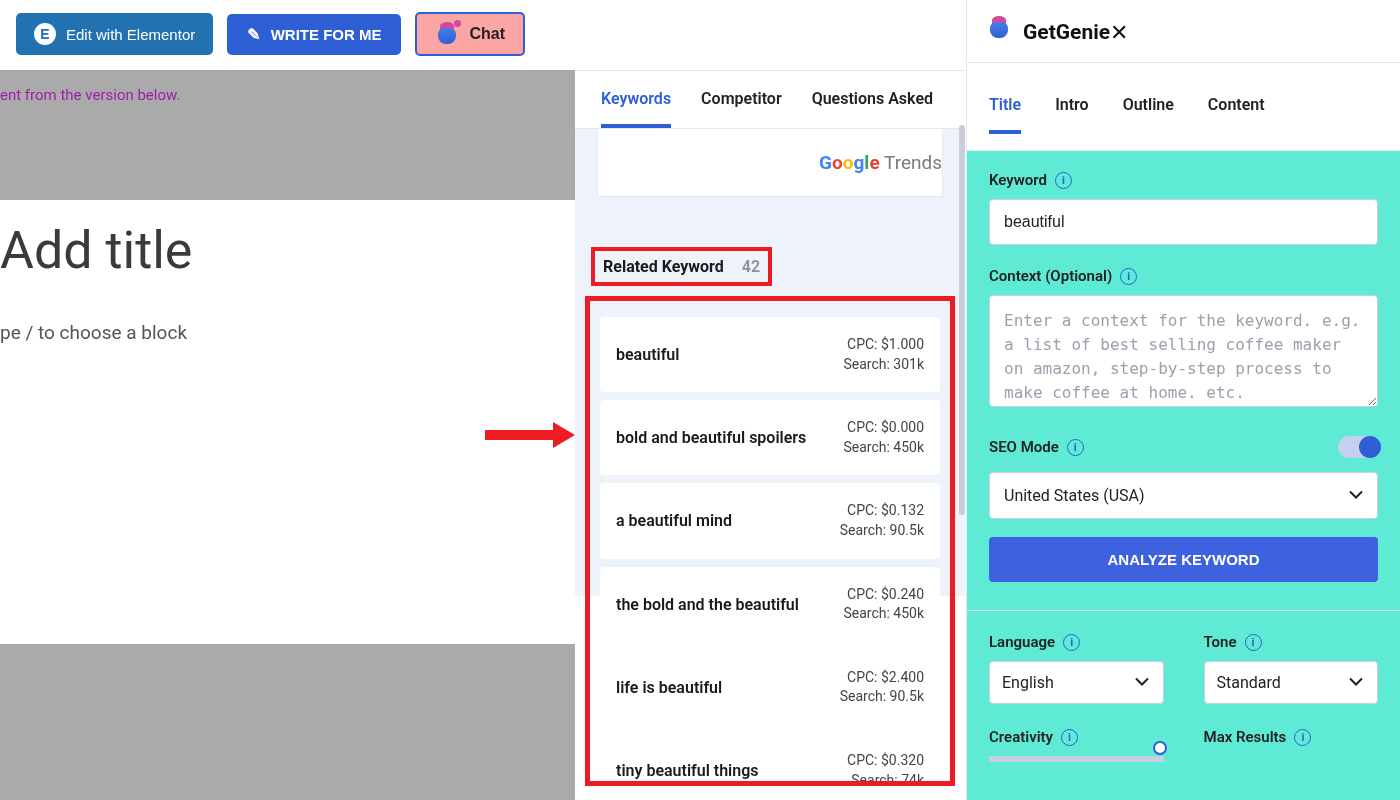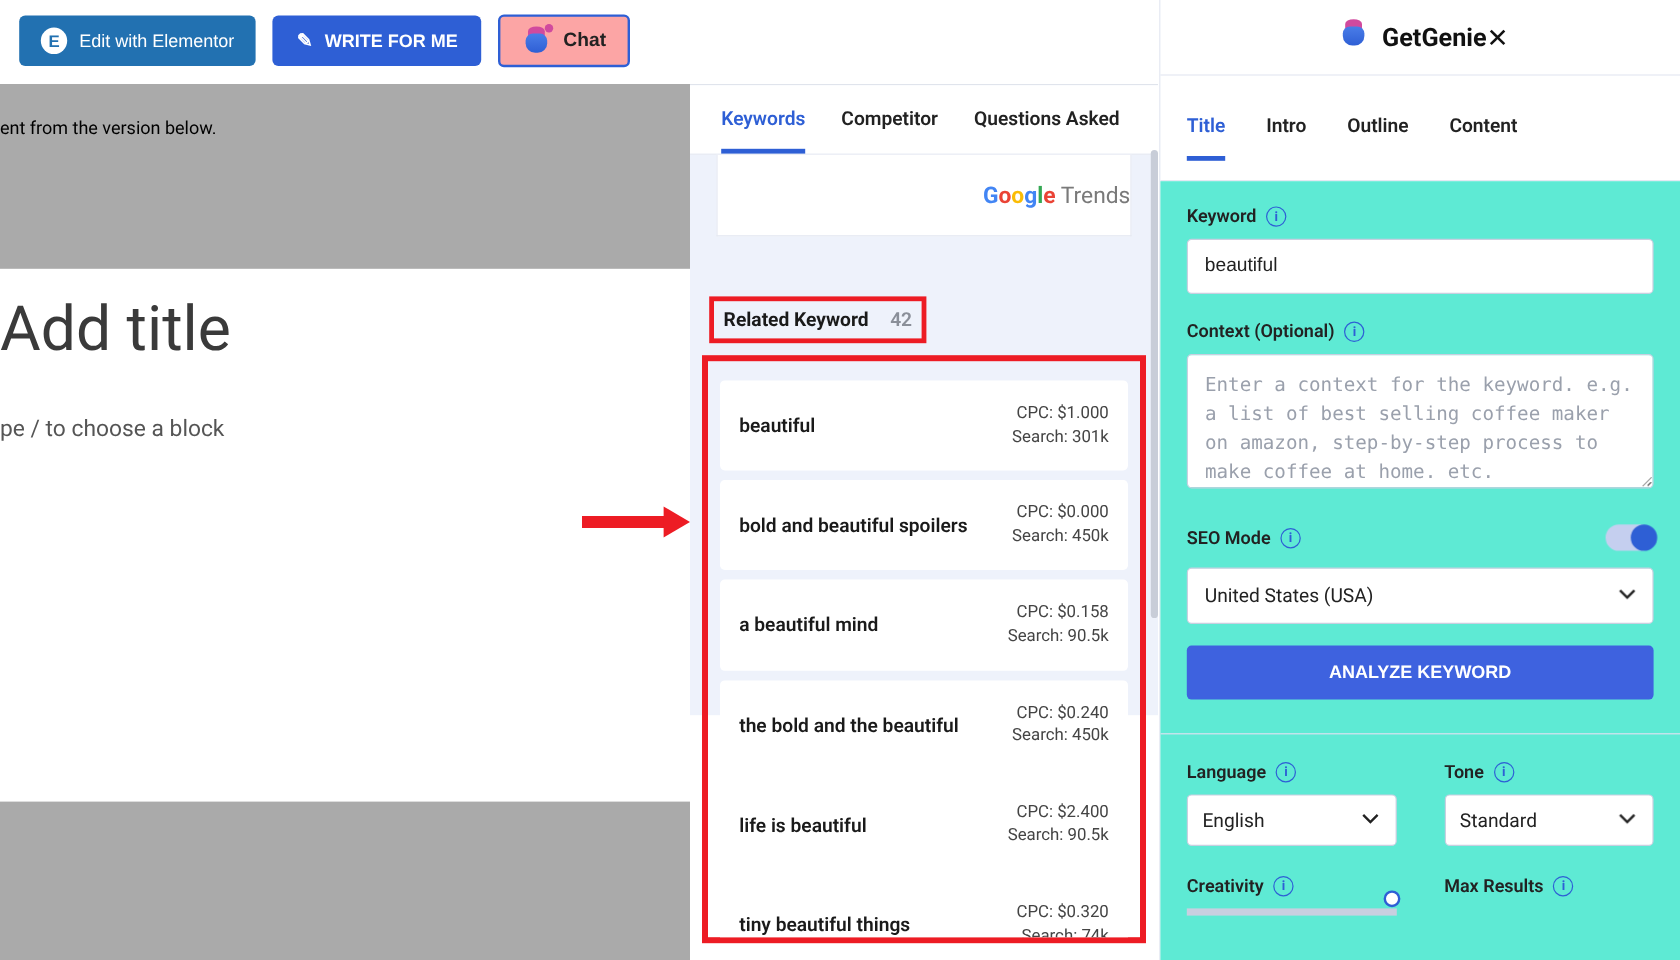--- a/index.html
+++ b/index.html
@@ -88,22 +88,22 @@
 
   
   .editor-bg {
     position: absolute;
     left: 0; top: 70px;
     width: 575px; height: 730px;
     background: rgba(100,100,100,0.55);
   }
   .notice-text {
     font-size: 15px;
-    color: #000000;
-    padding: 28px 0;
+    color: #a21caf;
+    padding: 16px 0;
   }
   .editor-card {
     margin-top: 80px;
     background: #fff;
     padding: 20px 0 300px 0;
   }
   .title-placeholder {
     font-size: 52px;
     font-weight: 400;
     color: #3a3a3a;
@@ -213,21 +213,21 @@
   .side-panel {
     position: absolute;
     right: 0; top: 0;
     width: 434px; height: 800px;
     background: #fff;
     border-left: 1px solid #e4e8f2;
   }
   .side-header {
     display: flex;
     align-items: center;
-    justify-content: center;
+    justify-content: flex-start;
     padding: 16px 14px 14px 18px;
   }
   .brand {
     display: flex; align-items: center; gap: 10px;
   }
   .brand-logo {
     width: 28px; height: 32px; position: relative;
   }
   .brand-name {
     font-size: 21px; font-weight: 700; color: #111;
@@ -437,21 +437,21 @@
     <div class="kw-card">
       <span class="term">bold and beautiful spoilers</span>
       <div class="meta">
         <div>CPC: $0.000</div>
         <div>Search: 450k</div>
       </div>
     </div>
     <div class="kw-card">
       <span class="term">a beautiful mind</span>
       <div class="meta">
-        <div>CPC: $0.158</div>
+        <div>CPC: $0.132</div>
         <div>Search: 90.5k</div>
       </div>
     </div>
     <div class="kw-card">
       <span class="term">the bold and the beautiful</span>
       <div class="meta">
         <div>CPC: $0.240</div>
         <div>Search: 450k</div>
       </div>
     </div>

